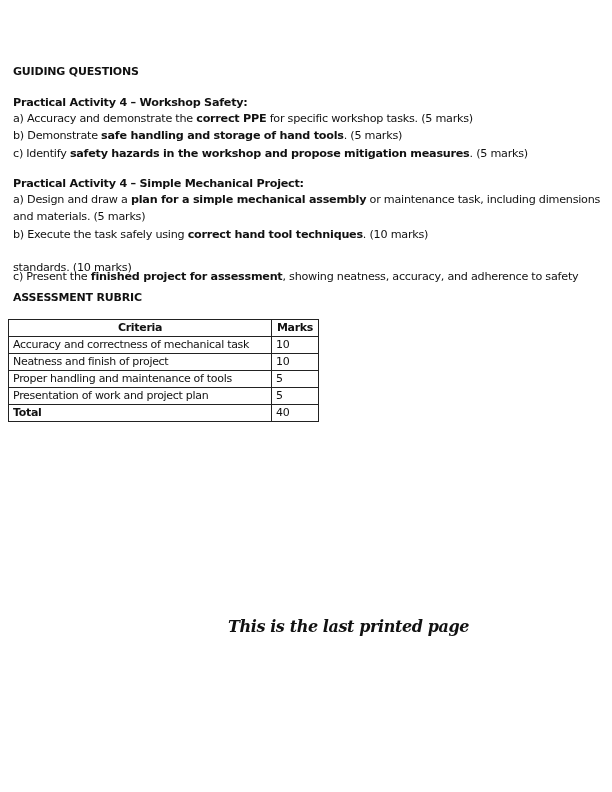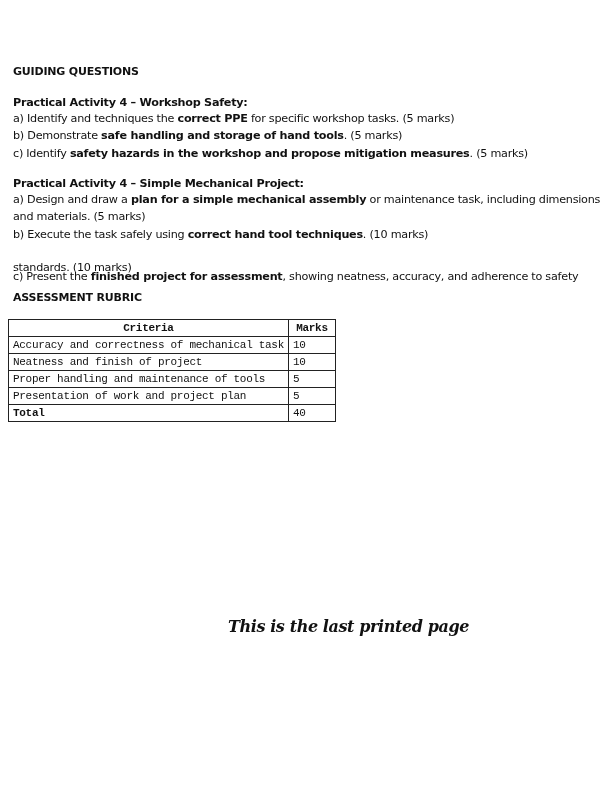--- a/index.html
+++ b/index.html
@@ -50,21 +50,20 @@
       border-collapse: collapse;
       font-size: 11px;
       letter-spacing: -0.3px;
     }
     table.rubric td, table.rubric th {
       border: 1px solid #222;
       height: 16px;
       padding: 0 4px;
       line-height: 16px;
       white-space: nowrap;
-      font-family: Liberation Mono, monospace;
     }
     table.rubric th { font-weight: bold; }
     table.rubric th.crit { width: 254px; text-align: center; }
     table.rubric th.marks { width: 38px; text-align: center; padding-left: 4px; }
     table.rubric td.total { font-weight: bold; }
     .last-page {
       position: absolute;
       left: 228px;
       top: 617px;
       font-family: "DejaVu Serif", serif;
@@ -76,21 +75,21 @@
   </style>
 </head>
 <body>
 
 <div class="page">
 
   <div class="heading" style="top:65px;">GUIDING QUESTIONS</div>
 
   <div class="subhead" style="top:94px;">Practical Activity 4 – Workshop Safety:</div>
 
-  <div class="line" style="top:110px;"><span>a) Identify and techniques the </span><b>correct PPE</b><span> for specific workshop tasks. (5 marks)</span></div>
+  <div class="line" style="top:110px;"><span>a) Accuracy and demonstrate the </span><b>correct PPE</b><span> for specific workshop tasks. (5 marks)</span></div>
   <div class="line" style="top:127px;"><span>b) Demonstrate </span><b>safe handling and storage of hand tools</b><span>. (5 marks)</span></div>
   <div class="line" style="top:145px;"><span>c) Identify </span><b>safety hazards in the workshop and propose mitigation measures</b><span>. (5 marks)</span></div>
 
   <div class="subhead" style="top:175px;">Practical Activity 4 – Simple Mechanical Project:</div>
 
   <div class="line" style="top:191px;"><span>a) Design and draw a </span><b>plan for a simple mechanical assembly</b><span> or maintenance task, including dimensions</span></div>
   <div class="line" style="top:208px;">and materials. (5 marks)</div>
   <div class="line" style="top:226px;"><span>b) Execute the task safely using </span><b>correct hand tool techniques</b><span>. (10 marks)</span></div>
   <div class="line" style="top:243px;margin-top:25px;"><span>c) Present the </span><b>finished project for assessment</b><span>, showing neatness, accuracy, and adherence to safety</span></div>
   <div class="line" style="top:259px;">standards. (10 marks)</div>

